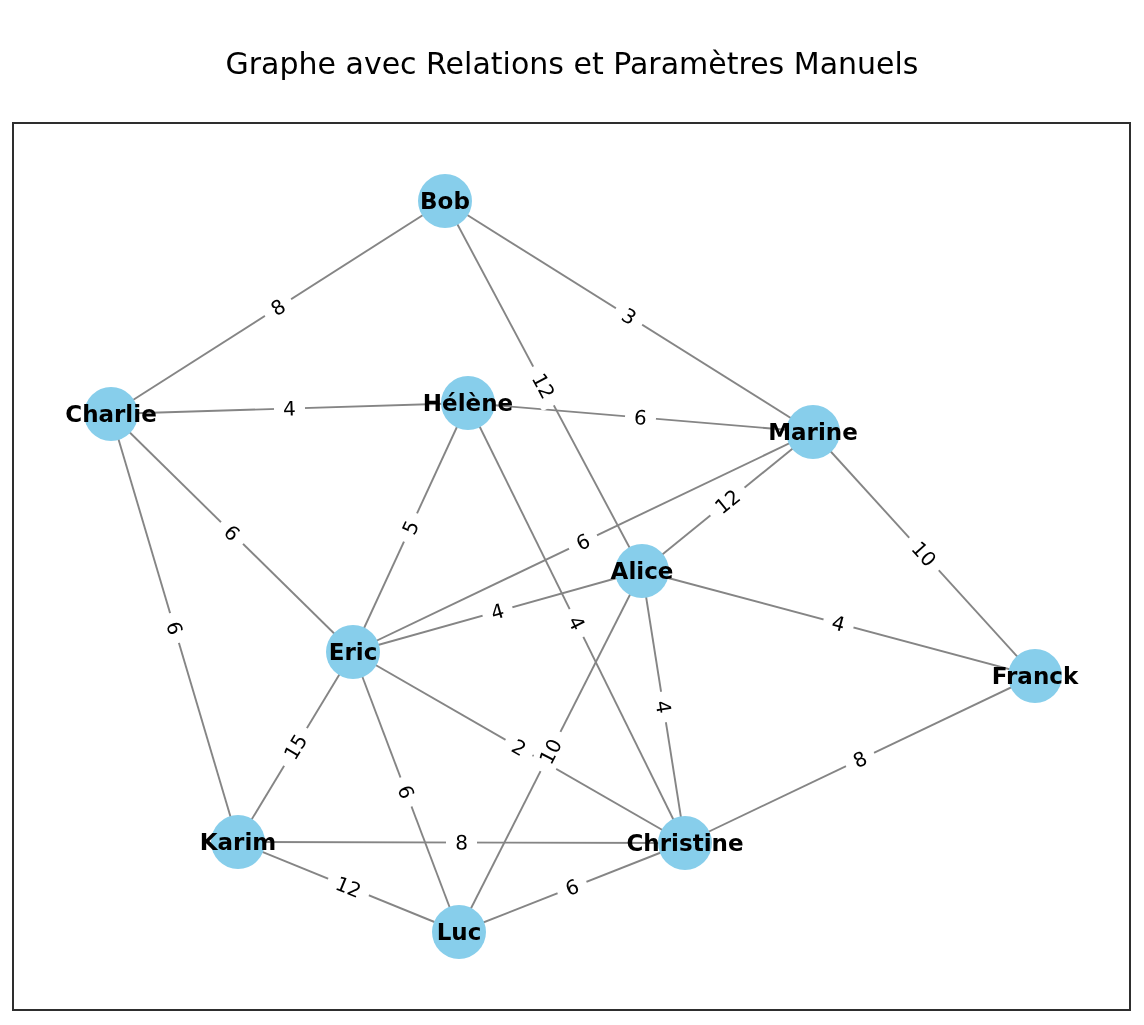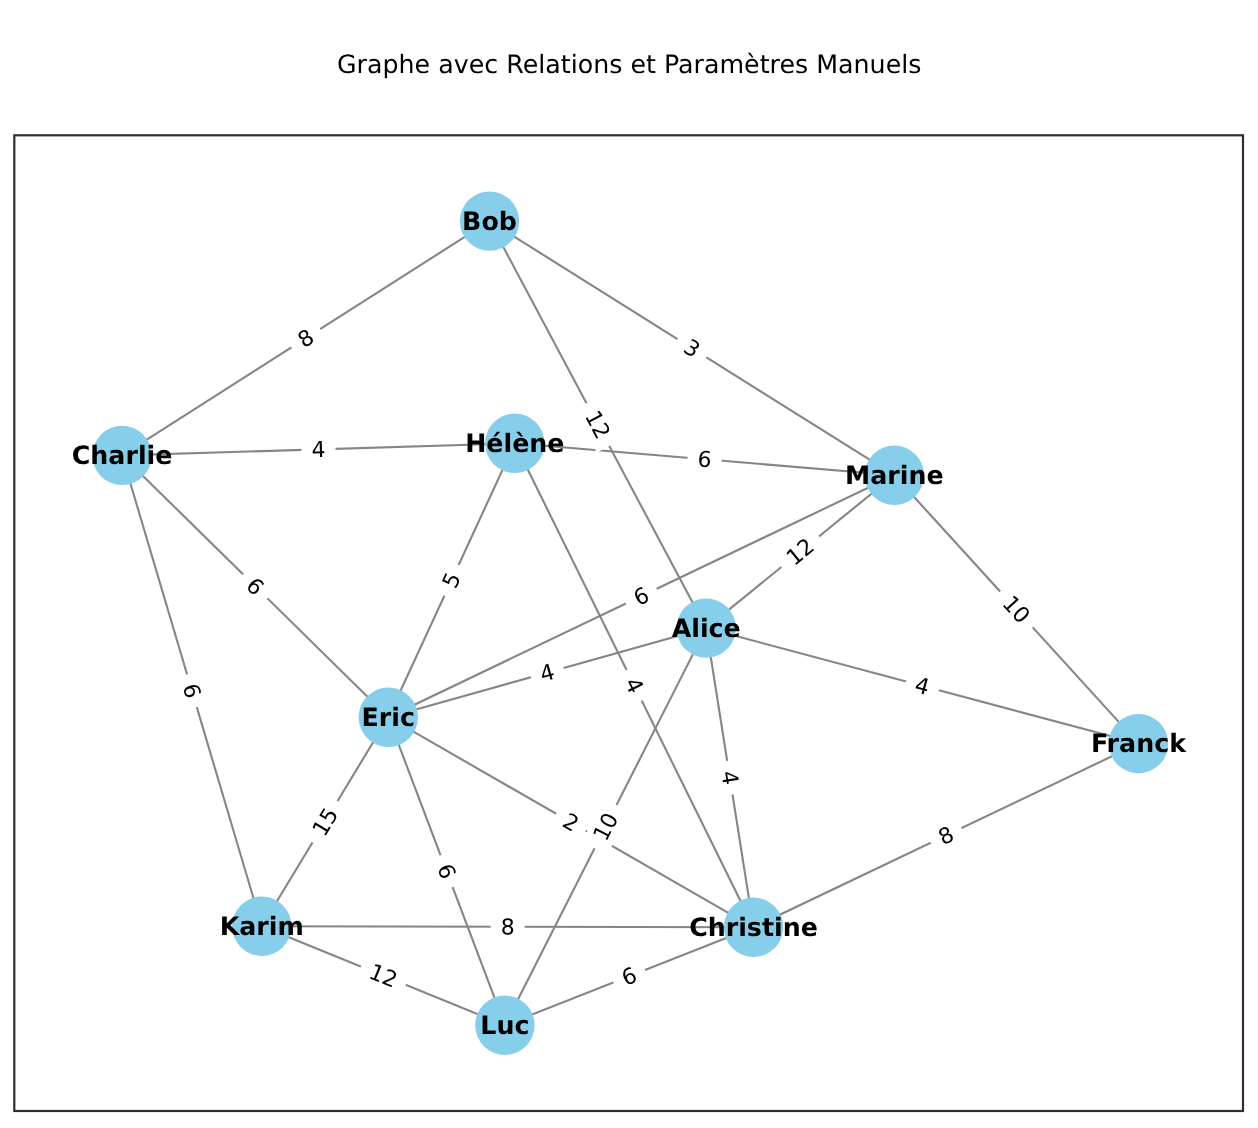--- a/index.html
+++ b/index.html
@@ -16,21 +16,21 @@
     width: 1144px;
     height: 1025px;
     background: #ffffff;
   }
   .chart-title {
     position: absolute;
     top: 46px;
     left: 0;
     width: 1144px;
     text-align: center;
-    font-size: 23px;
+    font-size: 30px;
     font-weight: 400;
     color: #000000;
     letter-spacing: 0px;
   }
   svg.graph-canvas {
     position: absolute;
     top: 0;
     left: 0;
   }
   svg text.node-label {

